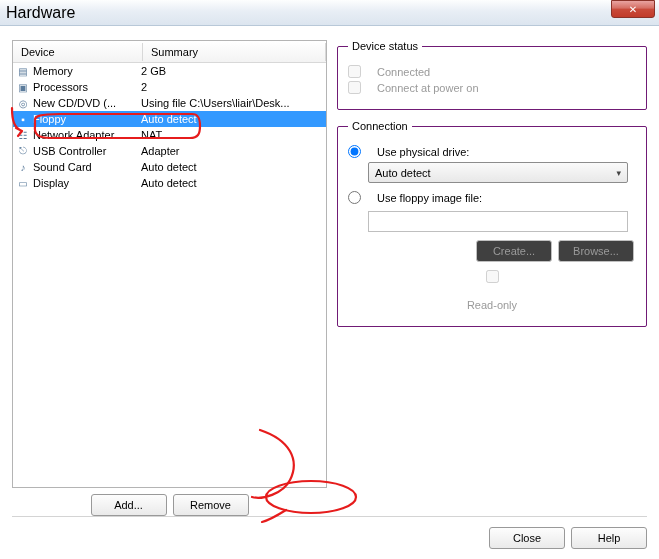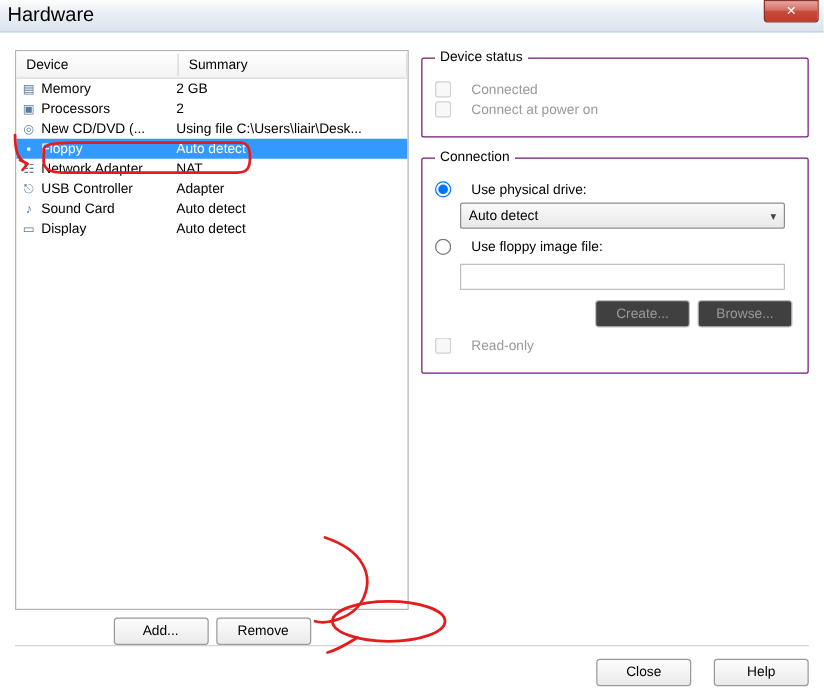--- a/index.html
+++ b/index.html
@@ -188,21 +188,21 @@
   display: flex;
   justify-content: flex-end;
   gap: 6px;
   margin-right: 2px;
 }
 .footer {
   border-top: 1px solid #d4d4d4;
   padding-top: 10px;
   display: flex;
   justify-content: flex-end;
-  gap: 18px;
+  gap: 6px;
 }
 
 .ann {
   position: absolute;
   pointer-events: none;
 }
 .ann path, .ann ellipse {
   fill: none;
   stroke: #e61c1c;
   stroke-width: 2.2;
@@ -300,21 +300,21 @@
         </div>
         <div class="radio-row">
           <input type="radio" name="conn" style="">
           <span>Use floppy image file:</span>
         </div>
         <input type="text" class="text-input" disabled="" value="" style="">
         <div class="btn-pair">
           <button class="win" disabled="">Create...</button>
           <button class="win" disabled="">Browse...</button>
         </div>
-        <div class="checkbox-row disabled" style="margin-top:8px;">
+        <div class="checkbox-row disabled" style="margin-top:8px;flex-direction:column;">
           <input type="checkbox" disabled="" style="">
           <span>Read-only</span>
         </div>
       </fieldset>
     </div>
   </div>
 
   <div class="footer">
     <button class="win">Close</button>
     <button class="win">Help</button>

